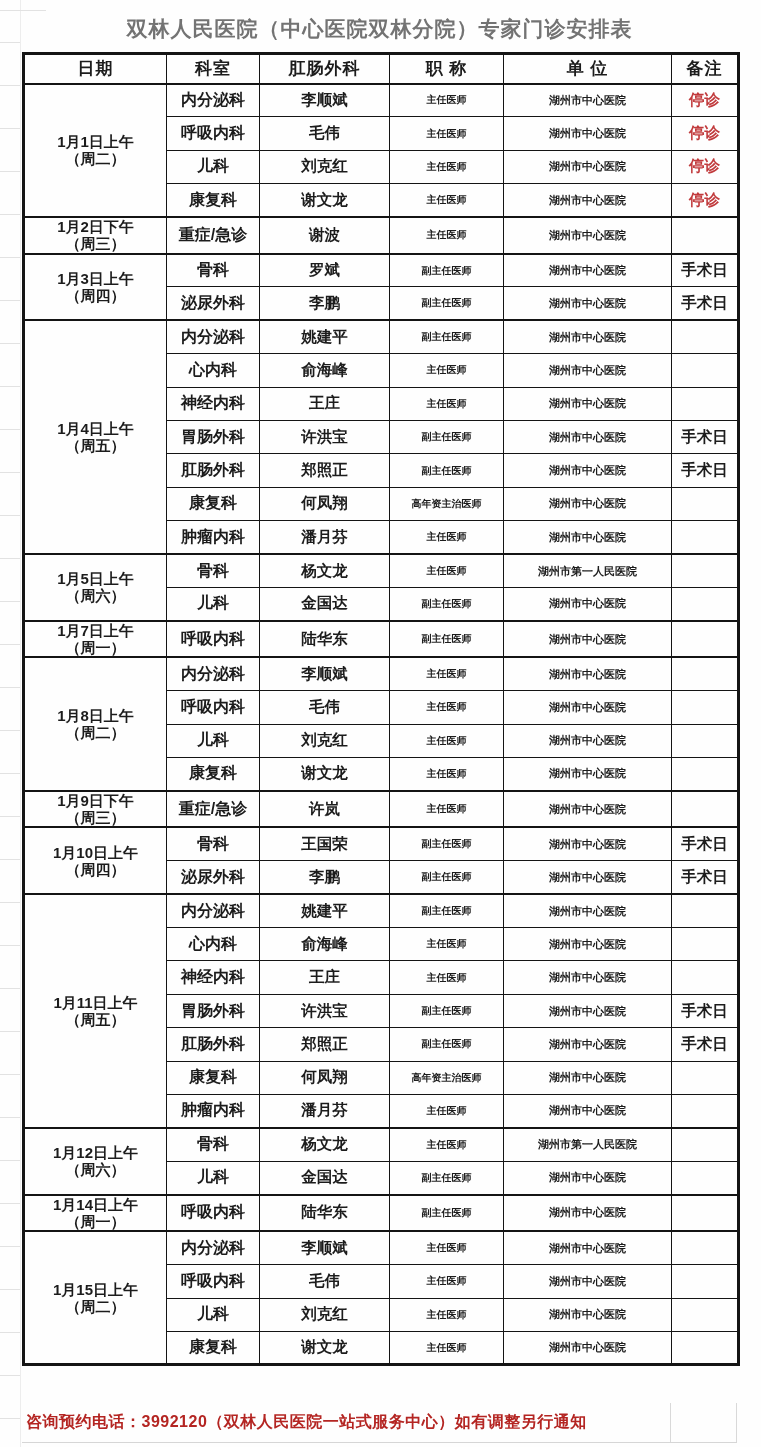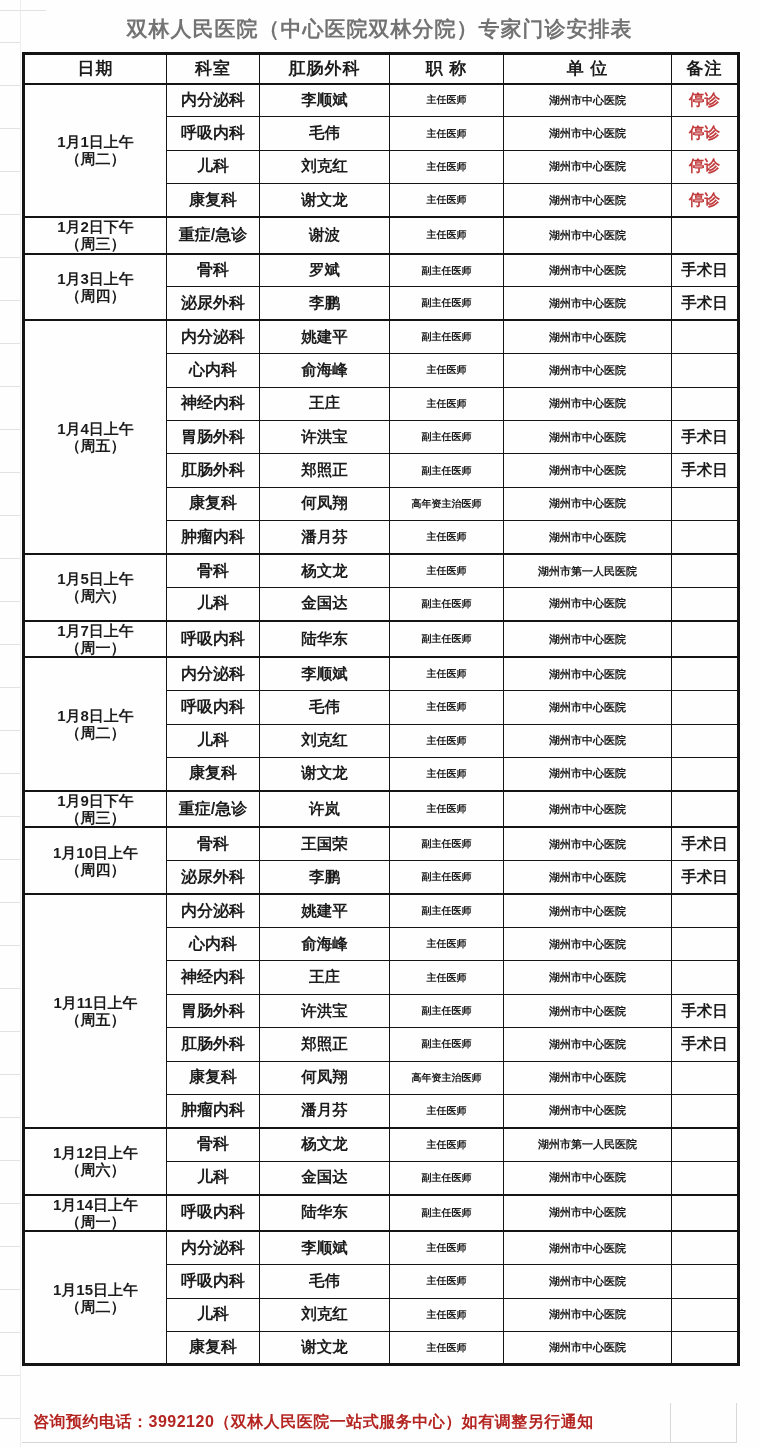--- a/index.html
+++ b/index.html
@@ -53,21 +53,21 @@
   .schedule td.unit-cell{font-size:11px;}
   .schedule td.note-cell{font-size:15.5px;}
   .schedule td.note-red{color:var(--remark-red);}
   .footer-bar{
     position:absolute;left:22px;top:1403px;width:715px;height:40px;
     border-bottom:1px solid #d6d6d6;
     display:flex;align-items:center;
   }
   .footer-bar .vline{position:absolute;top:0;bottom:0;width:1px;background:#d9d9d9;}
   .footer-text{
-    padding-left:11px;font-size:16px;font-weight:bold;color:var(--footer-red);
+    padding-left:4px;font-size:16px;font-weight:bold;color:var(--footer-red);
     letter-spacing:0.5px;white-space:nowrap;
   }
 </style>
 </head>
 <body>
 
 <div class="margin-grid"></div>
 <div class="margin-grid-top"></div>
 
 <div class="page-title">双林人民医院（中心医院双林分院）专家门诊安排表</div>

